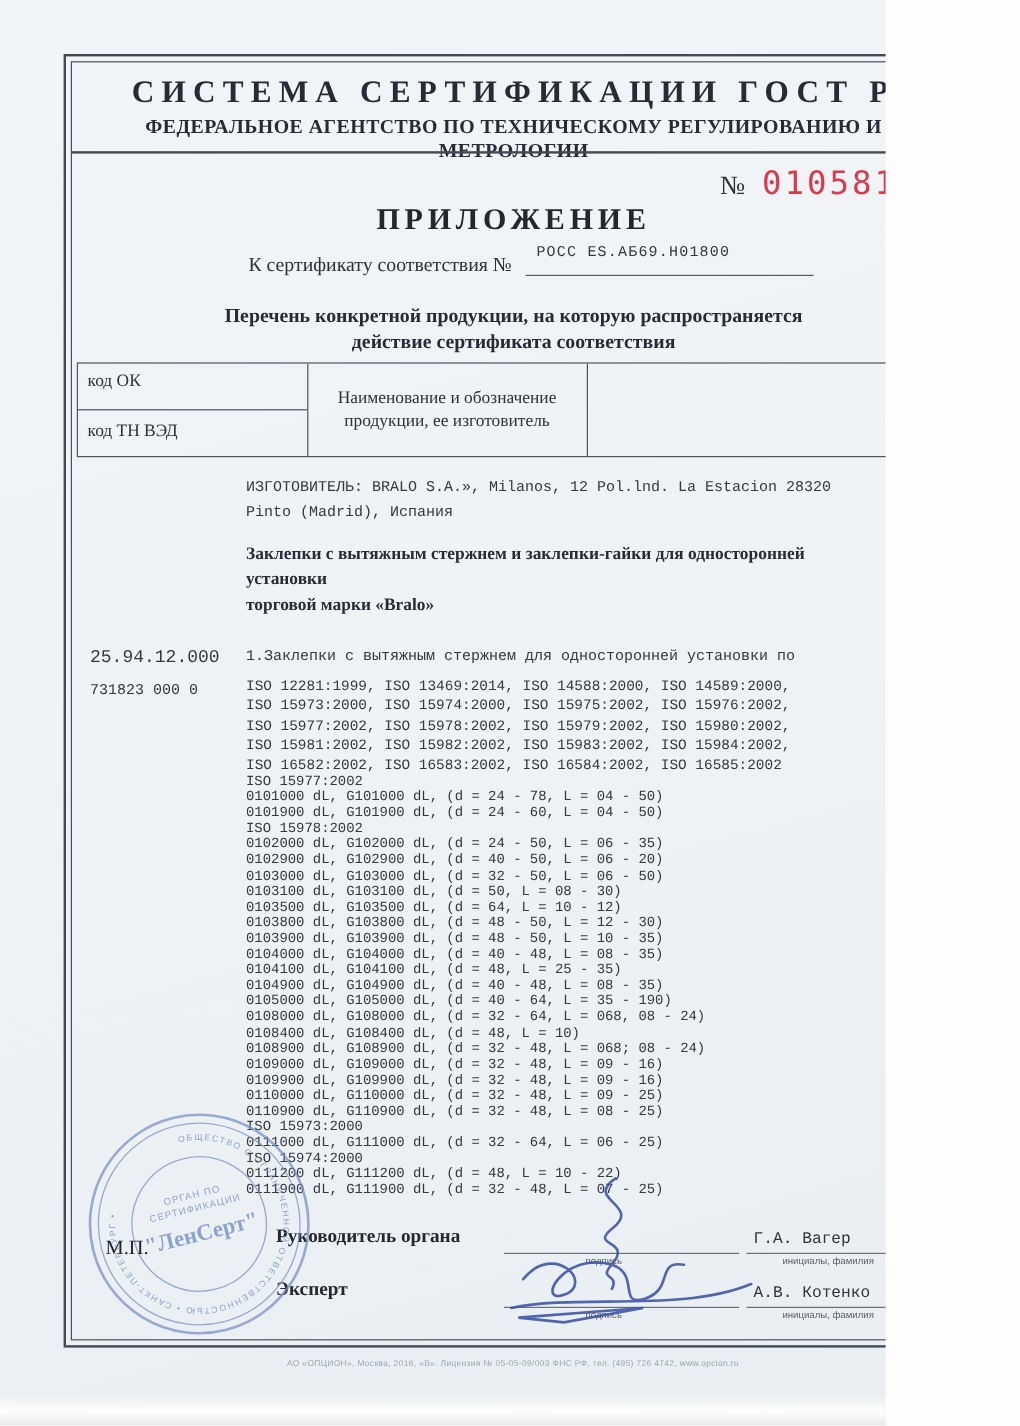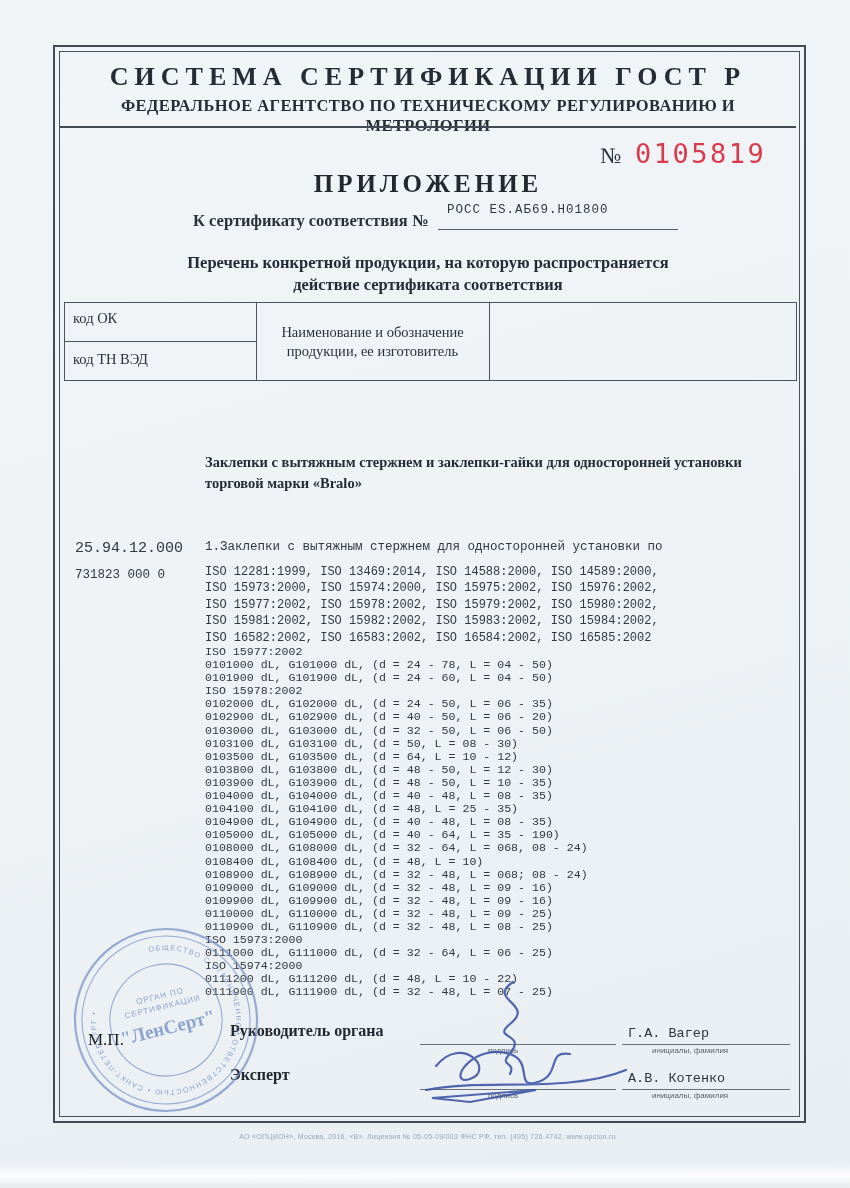--- a/index.html
+++ b/index.html
@@ -1,17 +1,17 @@
 <!DOCTYPE html>
 <html><head>
 <meta charset="utf-8">
 <style>
   html,body { margin:0; padding:0; background:#fdfdfd; }
   .sheet {
-    position:relative; width:850px; height:1188px; overflow:hidden;
+    position:relative; width:738px; height:1188px; overflow:hidden;
     background:linear-gradient(165deg,#f2f5f8 0%,#eef2f5 55%,#e9eef2 100%);
     font-family:"Liberation Serif", serif; color:#2c3138;
   }
   .sheet:after{ 
     content:""; position:absolute; left:0; right:0; bottom:0; height:26px;
     background:linear-gradient(to bottom, rgba(255,255,255,0) 0%, rgba(255,255,255,.9) 55%, #e7e9ea 100%);
   }
   .frame-outer{ position:absolute; left:53px; top:45px; width:749px; height:1074px;
     border:2.5px solid #434a53; }
   .frame-inner{ position:absolute; inset:4px; border:1.5px solid #4a515a; }
@@ -24,21 +24,21 @@
     border-top:2.5px solid #434a53; }
 
   .serial{ position:absolute; left:600px; top:138px; display:flex; align-items:baseline; gap:14px; }
   .serial .no{ font-size:22px; color:#2b3038; }
   .serial .digits{ font-family:"DejaVu Sans Mono", monospace; font-size:27px;
     letter-spacing:2.5px; }
 
   .title{ position:absolute; left:60px; top:170px; width:736px; text-align:center;
     font-size:25px; font-weight:bold; letter-spacing:4px; color:#23282f; }
 
-  .cert-label{ position:absolute; left:193px; top:211px; font-size:16.5px; font-weight:bold; }
+  .cert-label{ position:absolute; left:207px; top:211px; font-size:16.5px; font-weight:normal; }
   .cert-number{ position:absolute; left:447px; top:203px; font-family:"Liberation Mono", monospace;
     font-size:12.5px; letter-spacing:1px; color:#343a40; }
   .cert-underline{ position:absolute; left:438px; top:229px; width:240px; border-top:1.2px solid #565d66; }
 
   .subtitle{ position:absolute; left:60px; top:252px; width:736px; text-align:center;
     font-size:16.5px; font-weight:bold; line-height:22px; white-space:pre-line; color:#262c35; }
 
   .tbl{ position:absolute; left:64px; top:302px; width:731px; height:77px;
     border:1.3px solid #4d545e; }
   .tbl .v1{ position:absolute; left:191px; top:0; bottom:0; border-left:1.2px solid #4d545e; }
@@ -106,20 +106,22 @@
   <div class="tbl">
     <div class="v1"></div>
     <div class="v2"></div>
     <div class="h1"></div>
     <div class="c1a">код ОК</div>
     <div class="c1b">код ТН ВЭД</div>
     <div class="c2">Наименование и обозначение
 продукции, ее изготовитель</div>
   </div>
 
+  <div class="blk mono manufacturer">ИЗГОТОВИТЕЛЬ: BRALO S.A.», Milanos, 12 Pol.lnd. La Estacion 28320
+Pinto (Madrid), Испания</div>
   <div class="blk description">Заклепки с вытяжным стержнем и заклепки-гайки для односторонней установки
 торговой марки «Bralo»</div>
 
   <div class="blk mono code-ok">25.94.12.000</div>
   <div class="blk mono code-tnved">731823 000 0</div>
 
   <div class="blk mono item1">1.Заклепки с вытяжным стержнем для односторонней установки по</div>
   <div class="blk mono iso-block">ISO 12281:1999, ISO 13469:2014, ISO 14588:2000, ISO 14589:2000,
 ISO 15973:2000, ISO 15974:2000, ISO 15975:2002, ISO 15976:2002,
 ISO 15977:2002, ISO 15978:2002, ISO 15979:2002, ISO 15980:2002,

